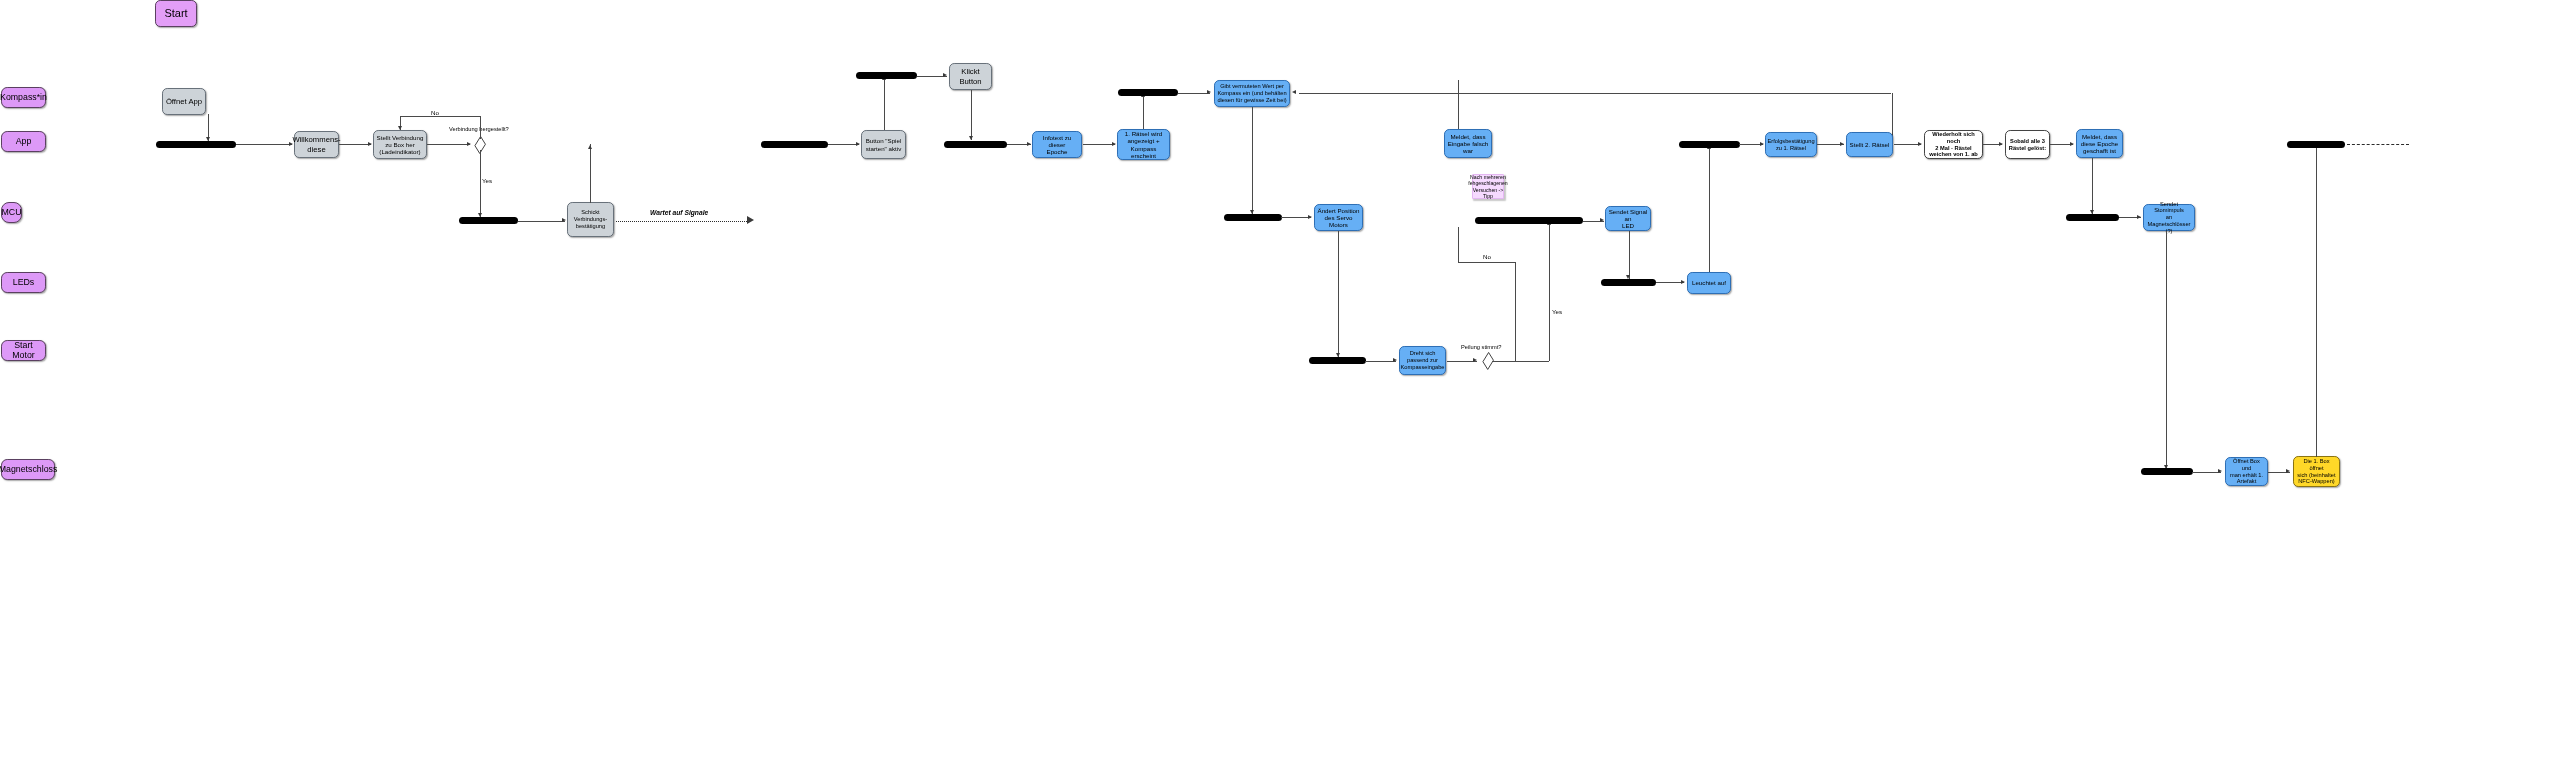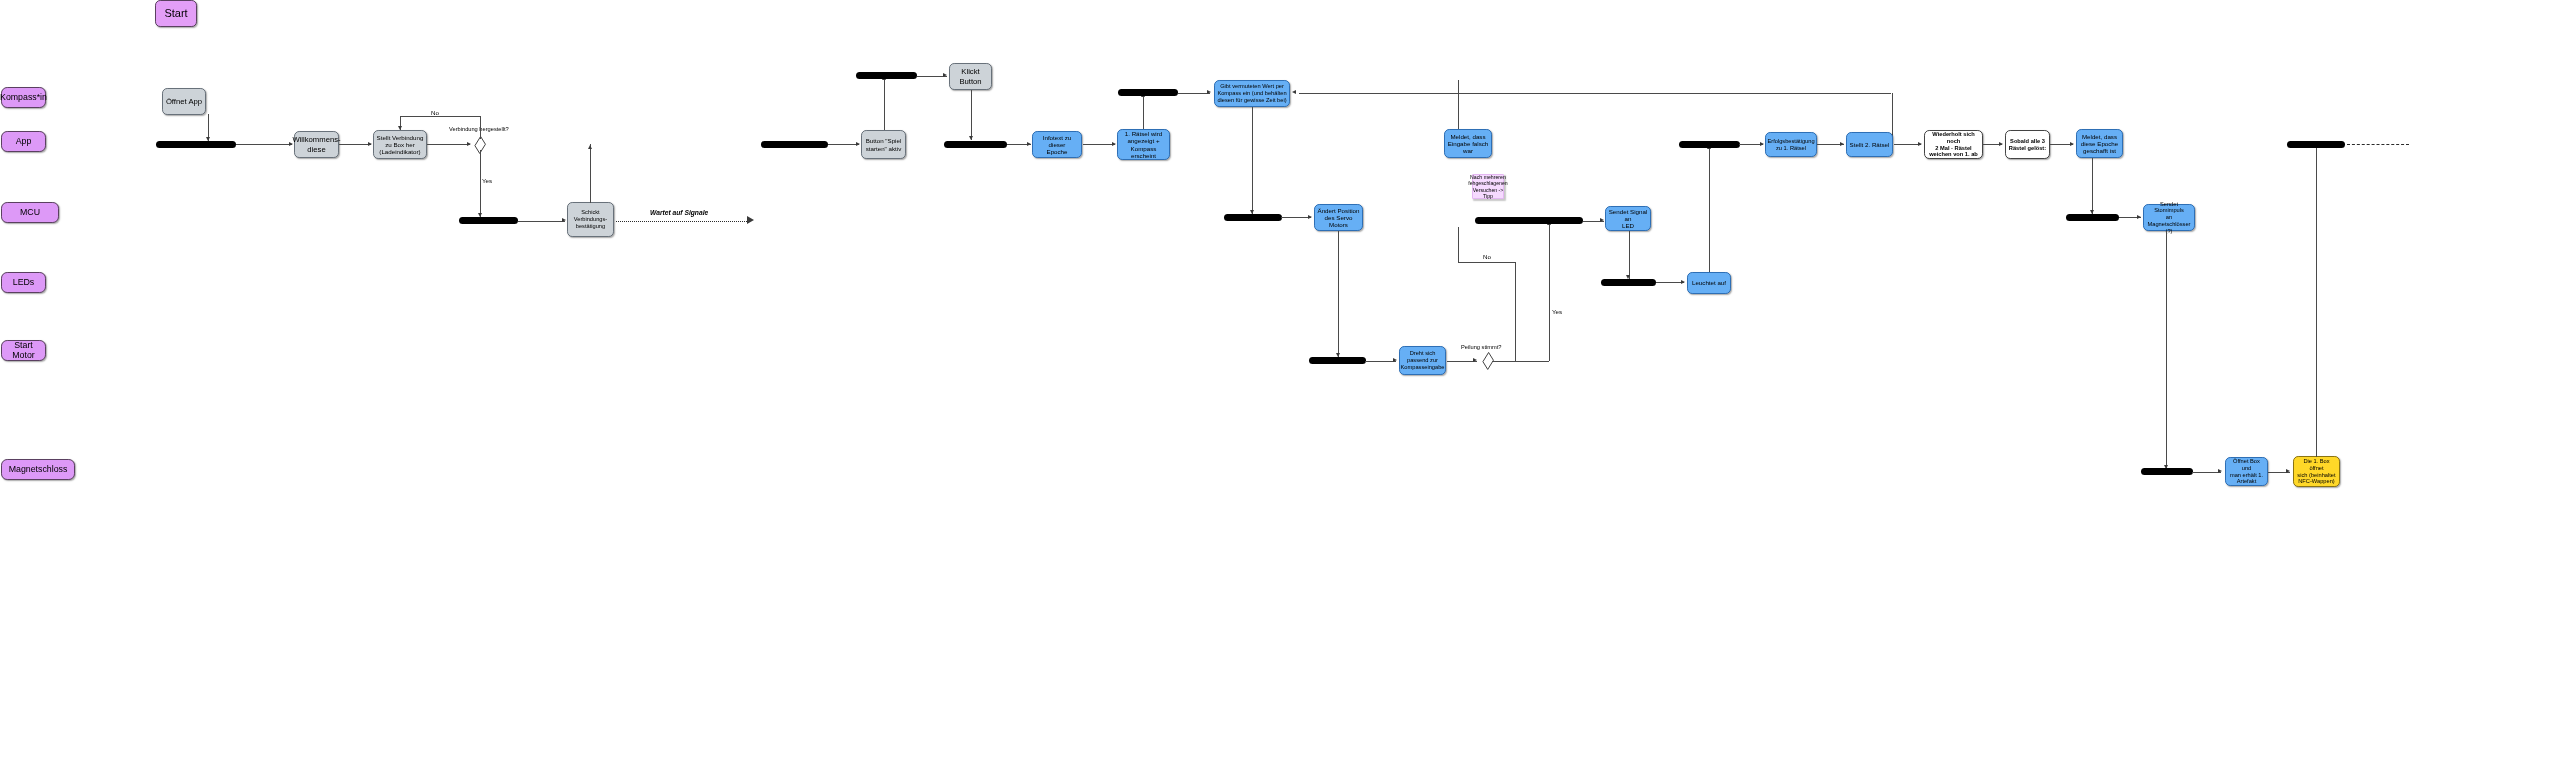--- a/index.html
+++ b/index.html
@@ -61,24 +61,24 @@
   .edge-lbl{position:absolute;font-size:6.2px;color:#000;white-space:nowrap;}
   .edge-lbl-i{position:absolute;font-size:6.7px;color:#000;font-style:italic;font-weight:bold;white-space:nowrap;}
 </style>
 </head>
 <body>
 
 <div id="canvas">
 
   <div class="node lane-label" style="left:1px;top:87px;width:45px;height:20.6px;">Kompass*in</div>
   <div class="node lane-label" style="left:1px;top:131px;width:45px;height:20.6px;">App</div>
-  <div class="node lane-label" style="left:1px;top:202px;width:58px;height:20.6px;">MCU</div>
+  <div class="node lane-label" style="left:1px;top:202px;width:21px;height:20.6px;border-radius:8px;">MCU</div>
   <div class="node lane-label" style="left:1px;top:272px;width:45px;height:20.6px;">LEDs</div>
   <div class="node lane-label" style="left:1px;top:340px;width:45px;height:20.6px;">Start Motor</div>
-  <div class="node lane-label" style="left:1px;top:459px;width:74px;height:20.6px;">Magnetschloss</div>
+  <div class="node lane-label" style="left:1px;top:459px;width:54px;height:20.6px;">Magnetschloss</div>
 
   <div class="node purple" style="left:155px;top:0px;width:42px;height:27px;">Start</div>
 
   <div class="node grey" style="left:162px;top:88px;width:44px;height:27px;">Öffnet App</div>
 
   <div class="ln v" style="left:208px;top:114px;height:27px;"></div>
   <div class="arrow ar-d" style="left:206px;top:137px;"></div>
 
   <div class="bar" style="left:156px;top:141px;width:80px;"></div>
   <div class="ln h" style="left:236px;top:144px;width:56px;"></div>

